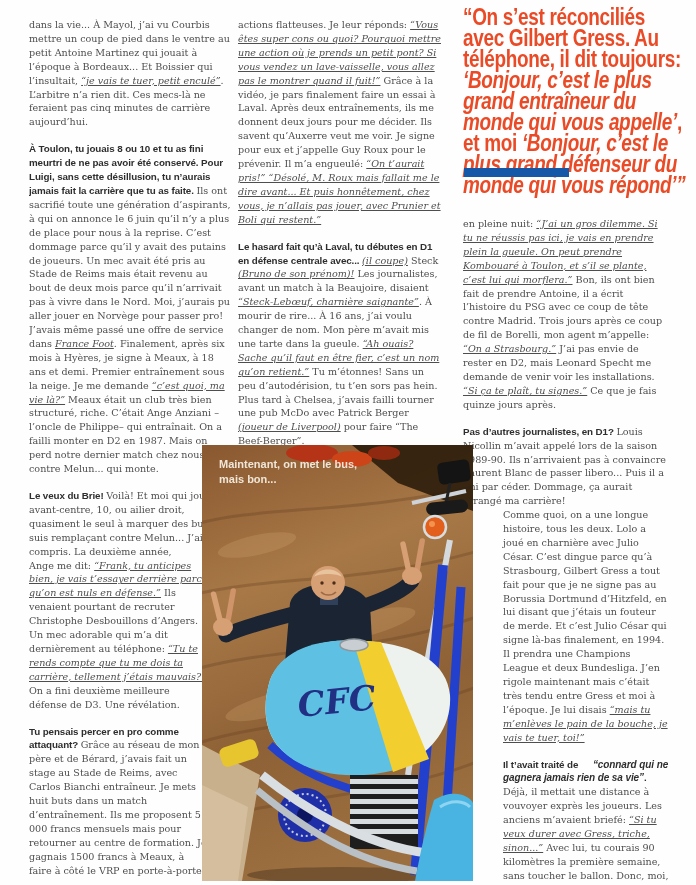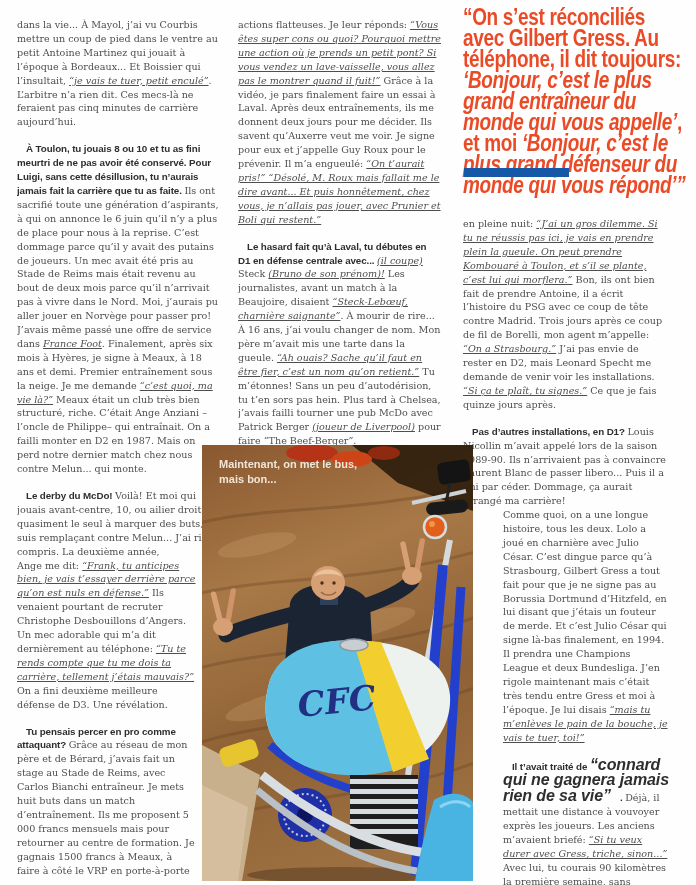--- a/index.html
+++ b/index.html
@@ -1,31 +1,31 @@
 <!DOCTYPE html>
 <html><head>
 <meta charset="utf-8">
 <style>
   html,body{margin:0;padding:0;background:#ffffff;}
   #page{position:relative;width:696px;height:885px;overflow:hidden;background:#fefefe;
         font-family:"DejaVu Serif",serif;}
   
   .col{position:absolute;top:18px;width:203px;overflow:hidden;
        font-size:9.6px;line-height:13.9px;color:#4e4e4e;text-align:left;}
-  #col1{left:17px;height:862px;}
+  #col1{left:29px;height:862px;}
   #col2{left:238px;height:862px;}
   #col3{left:463px;top:217px;width:206px;height:672px;}
   .col p{margin:0;}
   .col p + p:not(.cont){margin-top:13px;}
   .n{font-style:normal;}
   .i{font-style:italic;text-decoration:underline;}
   .q{font-family:"Liberation Sans",sans-serif;font-weight:bold;font-size:9.8px;
-     color:#2e2e2e;letter-spacing:-0.1px;margin-left:9px;}
+     color:#2e2e2e;letter-spacing:-0.1px;}
   .qi{font-family:"Liberation Sans",sans-serif;font-weight:bold;font-style:italic;
-      font-size:16px;color:#2e2e2e;letter-spacing:-0.1px;}
+      font-size:10px;color:#2e2e2e;letter-spacing:-0.1px;margin-left:12px;}
   .spr{float:right;width:24px;height:468px;}
   .spl{float:left;width:40px;height:472px;}
   
   #pull-quote{position:absolute;left:463px;top:6px;width:288px;
       transform:scaleX(0.79);transform-origin:0 0;
       font-family:"Liberation Sans",sans-serif;font-weight:bold;
       font-size:24px;line-height:21px;letter-spacing:-0.4px;}
   #pull-quote .it{font-style:italic;}
   #quote-bar{position:absolute;left:464px;top:168px;width:105px;height:9px;}
   
@@ -36,32 +36,32 @@
 <body>
 
 <div id="page">
 
   <div id="pull-quote" style="color: rgb(234, 74, 38);"><span class="u">“On s’est réconciliés avec Gilbert Gress. Au téléphone, il dit toujours: </span><span class="it">‘Bonjour, c’est le plus grand entraîneur du monde qui vous appelle’</span><span class="u">, et moi </span><span class="it">‘Bonjour, c’est le plus grand défenseur du monde qui vous répond’”</span></div>
   <div id="quote-bar" style="background: rgb(21, 88, 168);"></div>
 
   <div id="col1" class="col">
       <p><span class="n">dans la vie... À Mayol, j’ai vu Courbis mettre un coup de pied dans le ventre au petit Antoine Martinez qui jouait à l’époque à Bordeaux... Et Boissier qui l’insultait, </span><span class="i">“je vais te tuer, petit enculé”</span><span class="n">. L’arbitre n’a rien dit. Ces mecs-là ne feraient pas cinq minutes de carrière aujourd’hui.</span></p>
       <p><span class="q">À Toulon, tu jouais 8 ou 10 et tu as fini meurtri de ne pas avoir été conservé. Pour Luigi, sans cette désillusion, tu n’aurais jamais fait la carrière que tu as faite. </span><span class="n">Ils ont sacrifié toute une génération d’aspirants, à qui on annonce le 6 juin qu’il n’y a plus de place pour nous à la reprise. C’est dommage parce qu’il y avait des putains de joueurs. Un mec avait été pris au Stade de Reims mais était revenu au bout de deux mois parce qu’il n’arrivait pas à vivre dans le Nord. Moi, j’aurais pu aller jouer en Norvège pour passer pro! J’avais même passé une offre de service dans </span><span class="i">France Foot</span><span class="n">. Finalement, après six mois à Hyères, je signe à Meaux, à 18 ans et demi. Premier entraînement sous la neige. Je me demande </span><span class="i">“c’est quoi, ma vie là?”</span><span class="n"> Meaux était un club très bien structuré, riche. C’était Ange Anziani –l’oncle de Philippe– qui entraînait. On a failli monter en D2 en 1987. Mais on perd notre dernier match chez nous contre Melun... qui monte.</span></p>
-      <p><span class="q">Le derby du McDo! </span><span class="n">Voilà! Et moi qui jouais avant-centre, 10, ou ailier droit, quasiment le seul à marquer des buts, je suis remplaçant contre Melun... J’ai rien compris. La deuxième année,</span></p>
+      <p><span class="q">Le veux du Brie! </span><span class="n">Voilà! Et moi qui jouais avant-centre, 10, ou ailier droit, quasiment le seul à marquer des buts, je suis remplaçant contre Melun... J’ai rien compris. La deuxième année,</span></p>
       <p class="cont"><span class="spr"></span><span class="n">Ange me dit: </span><span class="i">“Frank, tu anticipes bien, je vais t’essayer derrière parce qu’on est nuls en défense.”</span><span class="n"> Ils venaient pourtant de recruter Christophe Desbouillons d’Angers. Un mec adorable qui m’a dit dernièrement au téléphone: </span><span class="i">“Tu te rends compte que tu me dois ta carrière, tellement j’étais mauvais?”</span><span class="n"> On a fini deuxième meilleure défense de D3. Une révélation.</span></p>
       <p><span class="q">Tu pensais percer en pro comme attaquant? </span><span class="n">Grâce au réseau de mon père et de Bérard, j’avais fait un stage au Stade de Reims, avec Carlos Bianchi entraîneur. Je mets huit buts dans un match d’entraînement. Ils me proposent 5 000 francs mensuels mais pour retourner au centre de formation. Je gagnais 1500 francs à Meaux, à faire à côté le VRP en porte-à-porte pour des fringues de sports. Mais je voulais passer pro direct, moi, donc je refuse. Mon père ne m’a plus parlé pendant deux mois! Quelques semaines plus tard, mon voisin revient de Hong Kong avec une caméra. On fait une VHS que j’envoie à Pescara et Ascoli –mon patron, monsieur Randazzo, y avait des contacts. Ascoli me propose 50 000 francs par mois, mais me fait comprendre que je serai remplaçant. Je refuse. Je veux jouer, moi! En France, j’envoie la cassette à Créteil, qui me rappelle en me reprochant de ne voir que des</span></p>
     </div>
   <div id="col2" class="col">
       <p><span class="n">actions flatteuses. Je leur réponds: </span><span class="i">“Vous êtes super cons ou quoi? Pourquoi mettre une action où je prends un petit pont? Si vous vendez un lave-vaisselle, vous allez pas le montrer quand il fuit!”</span><span class="n"> Grâce à la vidéo, je pars finalement faire un essai à Laval. Après deux entraînements, ils me donnent deux jours pour me décider. Ils savent qu’Auxerre veut me voir. Je signe pour eux et j’appelle Guy Roux pour le prévenir. Il m’a engueulé: </span><span class="i">“On t’aurait pris!” “Désolé, M. Roux mais fallait me le dire avant... Et puis honnêtement, chez vous, je n’allais pas jouer, avec Prunier et Boli qui restent.”</span></p>
       <p><span class="q">Le hasard fait qu’à Laval, tu débutes en D1 en défense centrale avec... </span><span class="i">(il coupe)</span><span class="n"> Steck </span><span class="i">(Bruno de son prénom)!</span><span class="n"> Les journalistes, avant un match à la Beaujoire, disaient </span><span class="i">“Steck-Lebœuf, charnière saignante”</span><span class="n">. À mourir de rire... À 16 ans, j’ai voulu changer de nom. Mon père m’avait mis une tarte dans la gueule. </span><span class="i">“Ah ouais? Sache qu’il faut en être fier, c’est un nom qu’on retient.”</span><span class="n"> Tu m’étonnes! Sans un peu d’autodérision, tu t’en sors pas hein. Plus tard à Chelsea, j’avais failli tourner une pub McDo avec Patrick Berger </span><span class="i">(joueur de Liverpool)</span><span class="n"> pour faire “The Beef-Berger”.</span></p>
       <p><span class="q">À l’époque de Laval, tu n’es pas loin de filer au PSG. Pourquoi ça ne se fait pas? </span><span class="n">Francis Borelli voulait préparer l’avenir. Il est venu manger un midi avec moi, et m’avait demandé si je pouvais lui offrir mon pantalon. </span><span class="i">“Bah non, je ne vais pas repartir en slip, président.”</span><span class="n"> Après ça, il m’appelle</span></p>
     </div>
   <div id="col3" class="col">
       <p><span class="n">en pleine nuit: </span><span class="i">“J’ai un gros dilemme. Si tu ne réussis pas ici, je vais en prendre plein la gueule. On peut prendre Kombouaré à Toulon, et s’il se plante, c’est lui qui morflera.”</span><span class="n"> Bon, ils ont bien fait de prendre Antoine, il a écrit l’histoire du PSG avec ce coup de tête contre Madrid. Trois jours après ce coup de fil de Borelli, mon agent m’appelle: </span><span class="i">“On a Strasbourg.”</span><span class="n"> J’ai pas envie de rester en D2, mais Leonard Specht me demande de venir voir les installations. </span><span class="i">“Si ça te plaît, tu signes.”</span><span class="n"> Ce que je fais quinze jours après.</span></p>
-      <p><span class="q">Pas d’autres installations, en D1? </span><span class="n">Louis Nicollin m’avait appelé lors de la saison 1989-90. Ils n’arrivaient pas à convaincre Laurent Blanc de passer libero... Puis il a fini par céder. Dommage, ça aurait arrangé ma carrière!</span></p>
+      <p><span class="q">Pas d’autres journalistes, en D1? </span><span class="n">Louis Nicollin m’avait appelé lors de la saison 1989-90. Ils n’arrivaient pas à convaincre Laurent Blanc de passer libero... Puis il a fini par céder. Dommage, ça aurait arrangé ma carrière!</span></p>
       <p class="cont"><span class="spl"></span><span class="n">Comme quoi, on a une longue histoire, tous les deux. Lolo a joué en charnière avec Julio César. C’est dingue parce qu’à Strasbourg, Gilbert Gress a tout fait pour que je ne signe pas au Borussia Dortmund d’Hitzfeld, en lui disant que j’étais un fouteur de merde. Et c’est Julio César qui signe là-bas finalement, en 1994. Il prendra une Champions League et deux Bundesliga. J’en rigole maintenant mais c’était très tendu entre Gress et moi à l’époque. Je lui disais </span><span class="i">“mais tu m’enlèves le pain de la bouche, je vais te tuer, toi!”</span></p>
       <p><span class="q">Il t’avait traité de </span><span class="qi">“connard qui ne gagnera jamais rien de sa vie”</span><span class="q">. </span><span class="n">Déjà, il mettait une distance à vouvoyer exprès les joueurs. Les anciens m’avaient briefé: </span><span class="i">“Si tu veux durer avec Gress, triche, sinon...”</span><span class="n"> Avec lui, tu courais 90 kilomètres la première semaine, sans toucher le ballon. Donc, moi, je coupais à travers bois, pour pas exploser. Je venais aux entraînements en Harley Davidson et il me disait: </span></p>
     </div>
 
   <div id="photo">
     <svg width="271" height="436" viewBox="0 0 271 436" xmlns="http://www.w3.org/2000/svg">
       <defs>
         <linearGradient id="rock" x1="0" y1="0" x2="0.25" y2="1">
           <stop offset="0" stop-color="#8a5830"></stop>
           <stop offset="0.35" stop-color="#a87947"></stop>

